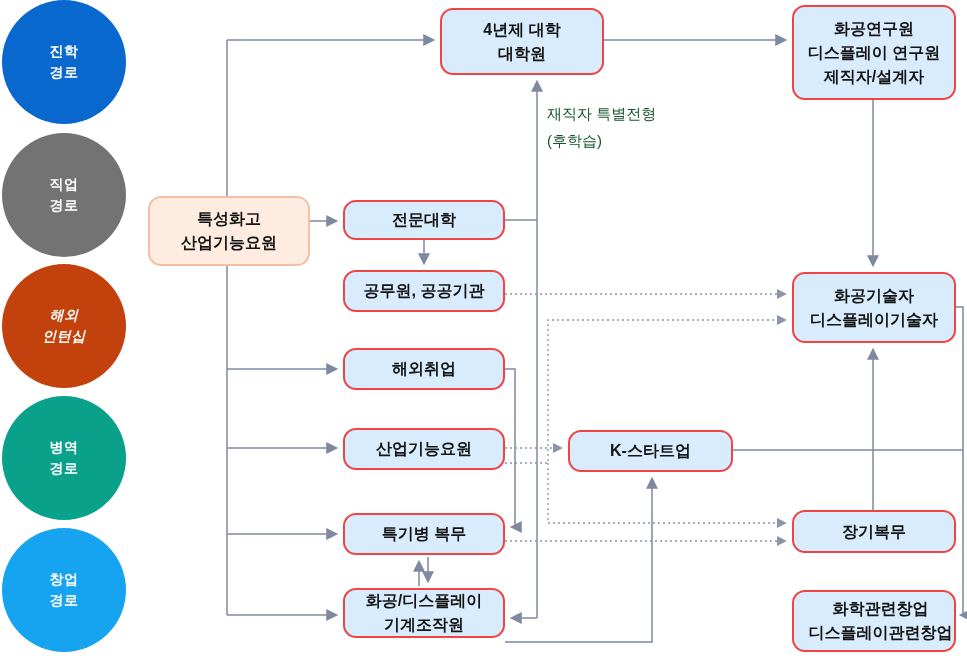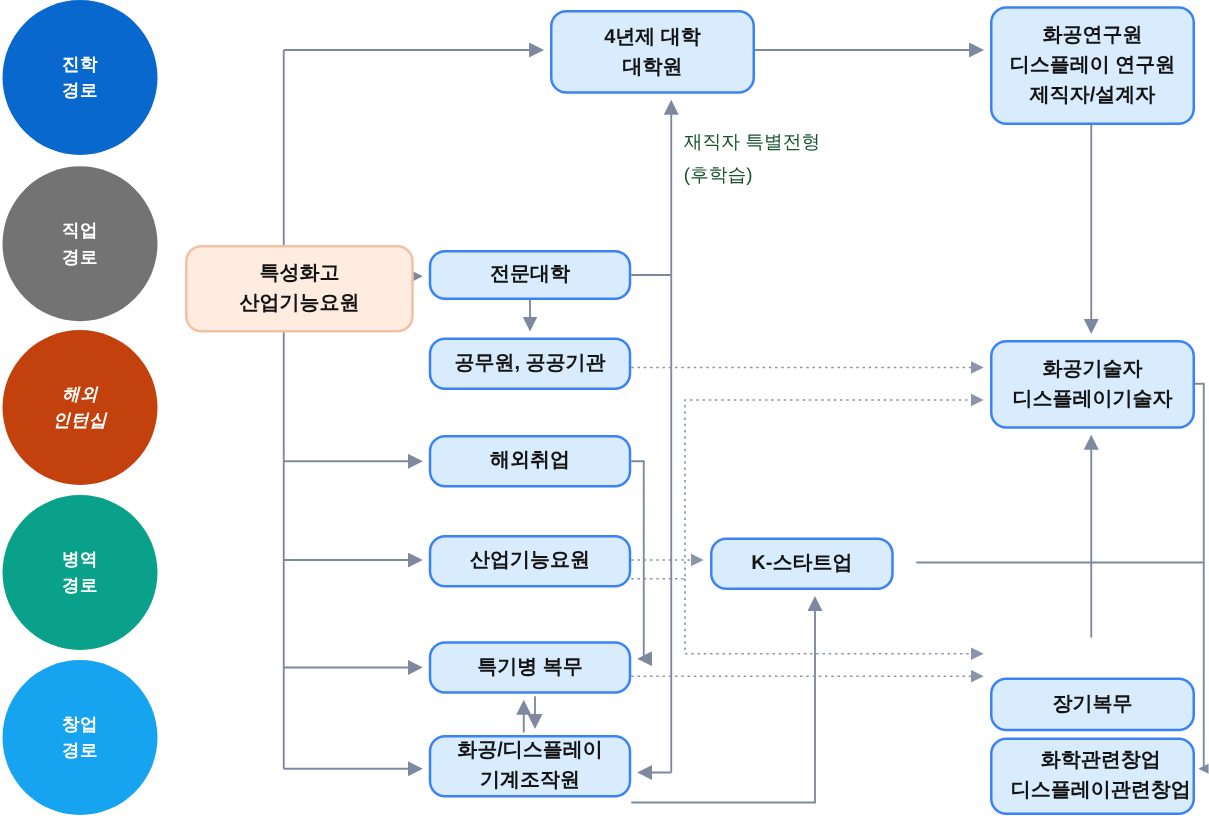--- a/index.html
+++ b/index.html
@@ -9,21 +9,21 @@
   }
   #wires{position:absolute;left:0;top:0;z-index:1;}
   .circle{
     position:absolute;width:124px;height:124px;border-radius:50%;
     display:flex;flex-direction:column;align-items:center;justify-content:center;
     color:#ffffff;font-size:14px;font-weight:700;line-height:1.5;z-index:2;
     letter-spacing:0.5px;text-align:center;
   }
   .node{
     position:absolute;box-sizing:border-box;z-index:3;
-    background:#d9ecfd;border:2px solid #3b82f6;border-radius:13px;
+    background:#d9ecfd;border:2px solid #ef4444;border-radius:13px;
     display:flex;flex-direction:column;align-items:center;justify-content:center;
     font-size:16px;font-weight:600;color:#141414;text-align:center;line-height:1.5;
   }
   .node.start{background:#fdecdf;border-color:#f3c0a4;}
   .annotation{
     position:absolute;z-index:2;font-size:15px;font-weight:500;color:#14532d;
     line-height:1.8;text-align:left;
   }
 </style>
 </head>
@@ -85,21 +85,21 @@
   </div>
   <div class="circle" style="left: 2px; top: 396px; background-color: rgb(9, 161, 138);">
     <div>병역</div>
     <div>경로</div>
   </div>
   <div class="circle" style="left: 2px; top: 528px; background-color: rgb(22, 163, 240);">
     <div>창업</div>
     <div>경로</div>
   </div>
 
-  <div class="node start" style="left:148px;top:196px;width:183px;height:70px;text-align:right;">
+  <div class="node start" style="left:148px;top:196px;width:162px;height:70px;text-align:right;">
     <div>특성화고</div>
     <div>산업기능요원</div>
   </div>
 
   <div class="node" style="left:440px;top:8px;width:164px;height:67px;">
     <div>4년제 대학</div>
     <div>대학원</div>
   </div>
 
   <div class="node" style="left:792px;top:5px;width:164px;height:95px;">
@@ -117,39 +117,39 @@
   </div>
 
   <div class="node" style="left:343px;top:348px;width:162px;height:42px;">
     <div>해외취업</div>
   </div>
 
   <div class="node" style="left:343px;top:428px;width:162px;height:42px;">
     <div>산업기능요원</div>
   </div>
 
-  <div class="node" style="left:568px;top:430px;width:147px;height:42px;">
+  <div class="node" style="left:568px;top:430px;width:165px;height:42px;">
     <div>K-스타트업</div>
   </div>
 
   <div class="node" style="left:343px;top:513px;width:162px;height:42px;">
     <div>특기병 복무</div>
   </div>
 
   <div class="node" style="left:343px;top:588px;width:162px;height:50px;">
     <div>화공/디스플레이</div>
     <div>기계조작원</div>
   </div>
 
   <div class="node" style="left:792px;top:272px;width:164px;height:71px;">
     <div>화공기술자</div>
     <div>디스플레이기술자</div>
   </div>
 
-  <div class="node" style="left:792px;top:510px;width:164px;height:43px;margin-top:32px;">
+  <div class="node" style="left:792px;top:510px;width:164px;height:43px;">
     <div>장기복무</div>
   </div>
 
   <div class="node" style="left:792px;top:590px;width:164px;height:62px;padding-left:13px;">
     <div>화학관련창업</div>
     <div>디스플레이관련창업</div>
   </div>
 
   <div class="annotation" style="left:547px;top:100px;">
     <div>재직자 특별전형</div>

